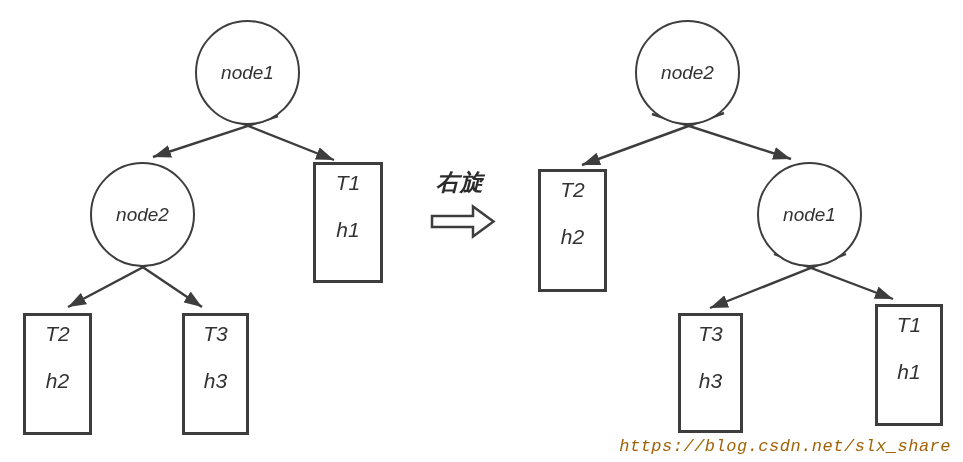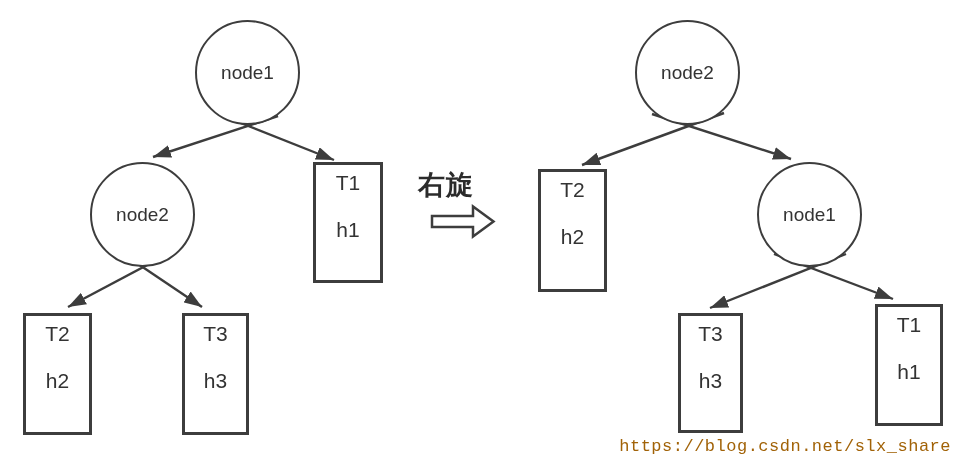--- a/index.html
+++ b/index.html
@@ -7,20 +7,21 @@
     padding: 0;
     background: #ffffff;
   }
   .canvas {
     position: relative;
     width: 963px;
     height: 462px;
     background: #ffffff;
     overflow: hidden;
     font-family: "Liberation Sans", sans-serif;
+    font-style: italic;
   }
   .edges {
     position: absolute;
     left: 0;
     top: 0;
   }
   .node-circle {
     position: absolute;
     width: 105px;
     height: 105px;
@@ -50,22 +51,22 @@
   .leaf-rect span {
     display: block;
     line-height: 24px;
     height: 24px;
   }
   .op-label {
     position: absolute;
     left: 408px;
     top: 167px;
     width: 76px;
-    text-align: center;
-    font-size: 27px;
+    text-align: right;
+    font-size: 23px;
     font-weight: bold;
     color: #2b2b2b;
     letter-spacing: 1px;
   }
   .watermark {
     position: absolute;
     right: 12px;
     bottom: 6px;
     font-family: "Liberation Mono", monospace;
     font-size: 17px;

